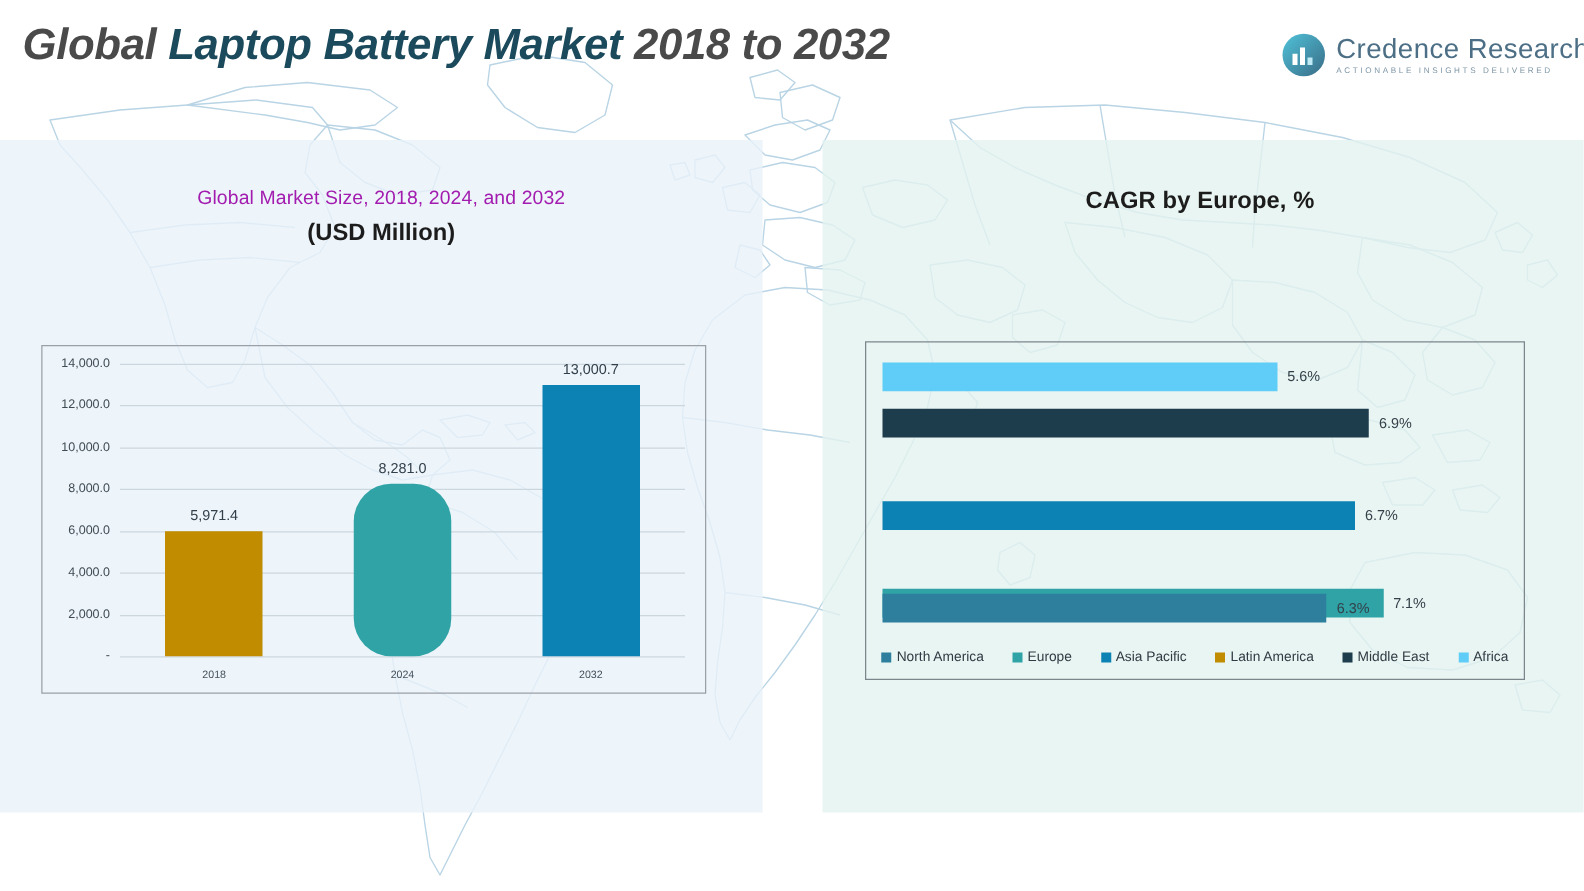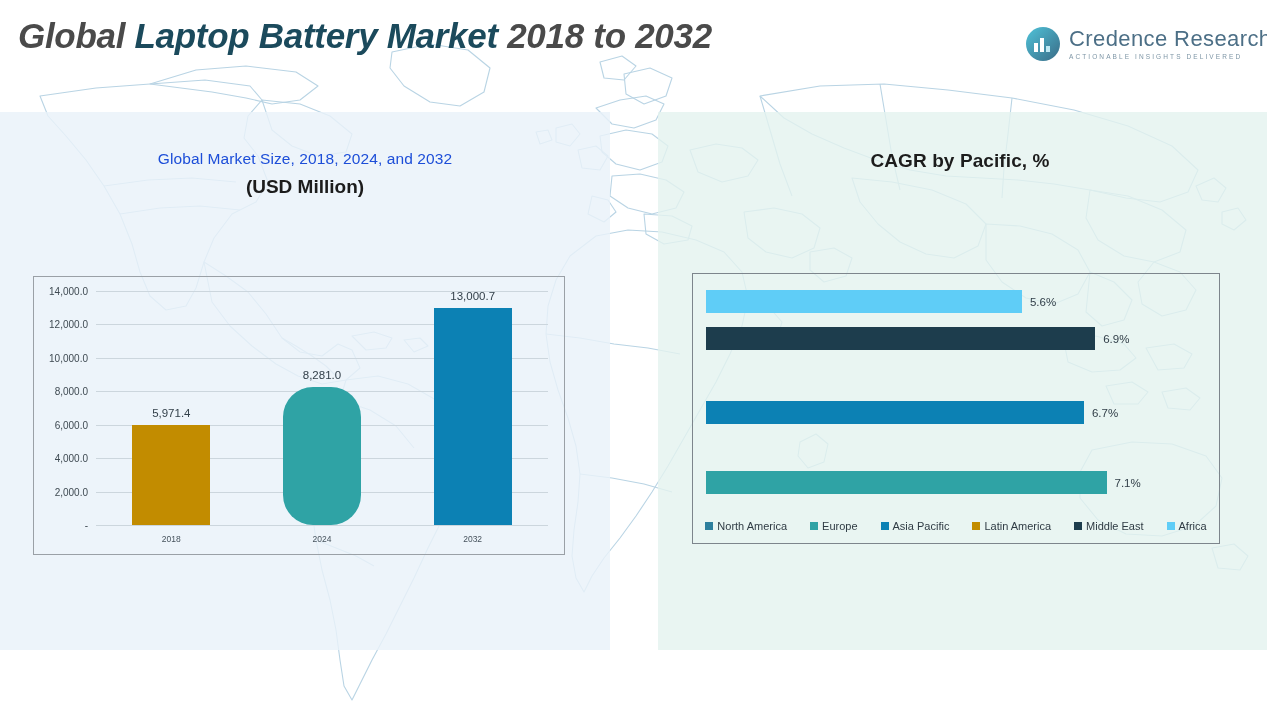--- a/index.html
+++ b/index.html
@@ -94,21 +94,21 @@
     white-space: nowrap;
     text-transform: uppercase;
   }
 
   
   .chart-heading { position: absolute; z-index: 3; text-align: center; }
   #left-heading  { left: 60px;  top: 150px; width: 490px; }
   #right-heading { left: 700px; top: 150px; width: 520px; }
   .heading-line1 {
     font-size: 15.5px;
-    color: #1d4ed8;
+    color: #a21caf;
     letter-spacing: .1px;
   }
   .heading-line2 {
     margin-top: 8px;
     font-size: 19px;
     font-weight: bold;
     color: #1c1c1c;
   }
   #right-heading .heading-line1 {
     font-size: 19px;
@@ -331,21 +331,21 @@
       </div>
     </div>
   </div>
 
   <div class="chart-heading" id="left-heading">
     <div class="heading-line1">Global Market Size, 2018, 2024, and 2032</div>
     <div class="heading-line2">(USD Million)</div>
   </div>
 
   <div class="chart-heading" id="right-heading">
-    <div class="heading-line1">CAGR by Pacific, %</div>
+    <div class="heading-line1">CAGR by Europe, %</div>
   </div>
 
   <div id="column-chart">
     <div id="col-plot">
         <div class="col-gridline" style="top: 234px;">
           <span class="col-ylabel">-</span>
         </div>
         <div class="col-gridline" style="top: 200.571px;">
           <span class="col-ylabel">2,000.0</span>
         </div>
@@ -399,20 +399,24 @@
           <span class="hbar-value">6.9%</span>
         </div>
         <div class="hbar-row" style="top: 111px;">
           <div class="hbar" style="width: 377.949px; background: rgb(12, 129, 180);"></div>
           <span class="hbar-value">6.7%</span>
         </div>
         <div class="hbar-row" style="top: 148px; margin-top: 33px;">
           <div class="hbar" style="width: 400.513px; background: rgb(47, 163, 165);"></div>
           <span class="hbar-value">7.1%</span>
         </div>
+        <div class="hbar-row" style="top: 185px;">
+          <div class="hbar" style="width: 355.385px; background: rgb(45, 127, 157);"></div>
+          <span class="hbar-value">6.3%</span>
+        </div>
       </div>
     <div id="bar-legend">
         <div class="legend-item">
           <span class="legend-swatch" style="background: rgb(45, 127, 157);"></span>
           <span class="legend-label">North America</span>
         </div>
         <div class="legend-item">
           <span class="legend-swatch" style="background: rgb(47, 163, 165);"></span>
           <span class="legend-label">Europe</span>
         </div>

